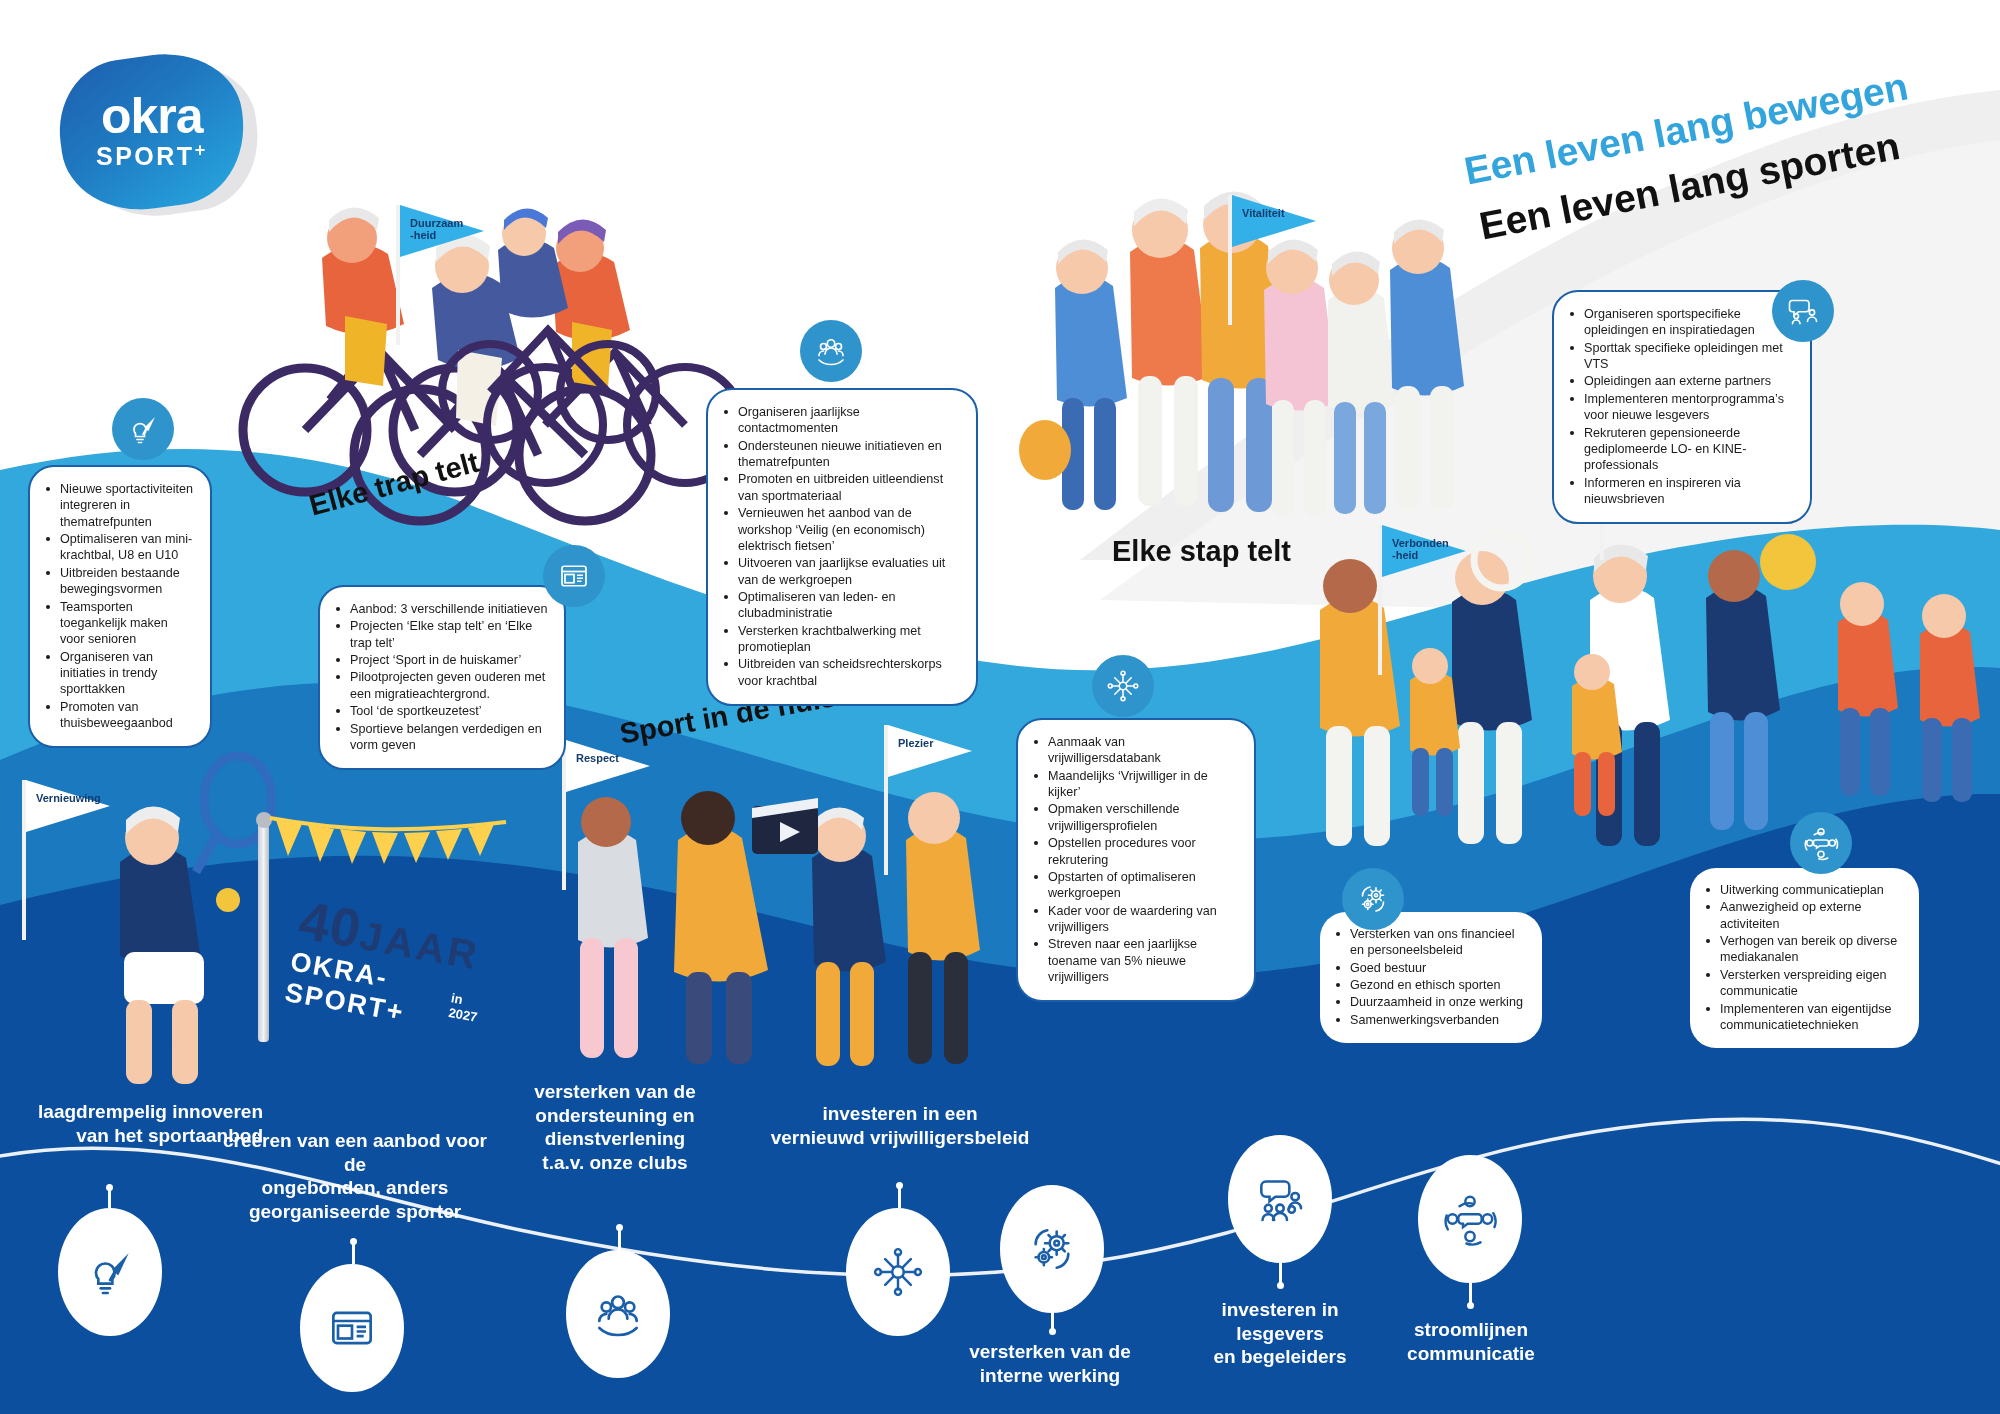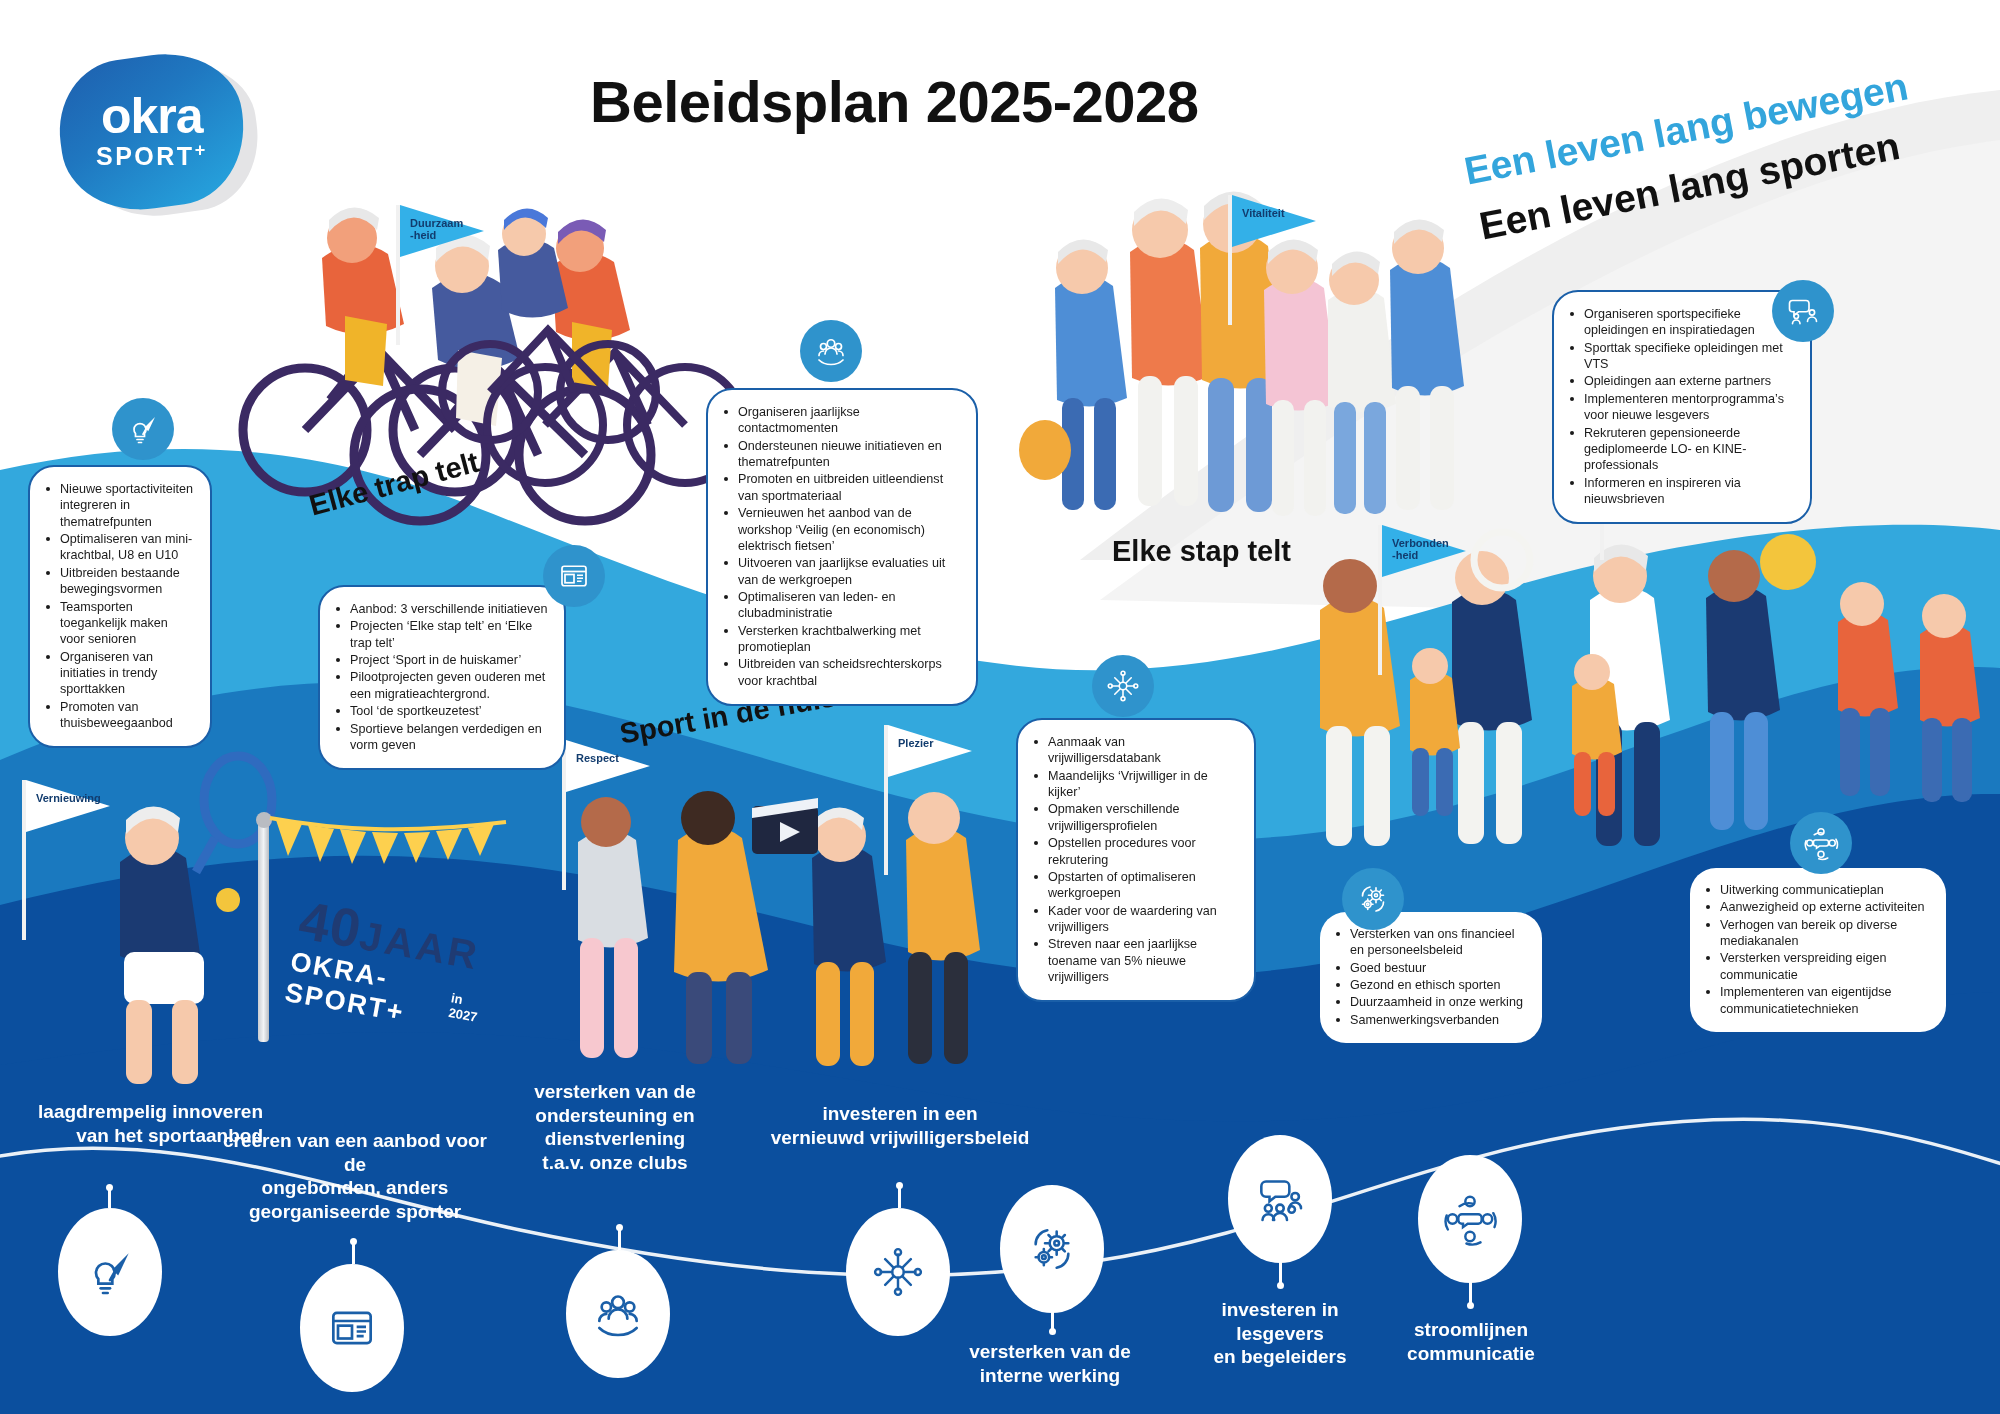--- a/index.html
+++ b/index.html
@@ -411,21 +411,20 @@
     <div class="logo-blob">
       <div class="logo-inner">
         <div class="logo-okra">okra</div>
         <div class="logo-sport">
           <span>SPORT</span><sup>+</sup>
         </div>
       </div>
     </div>
   </div>
 
-  <div class="title">Beleidsplan 2025-2028</div>
 
   <div class="headline headline-bewegen">Een leven lang bewegen</div>
   <div class="headline headline-sporten">Een leven lang sporten</div>
   <div class="curve-label lbl-trap">Elke trap telt</div>
   <div class="curve-label lbl-stap">Elke stap telt</div>
   <div class="curve-label lbl-huiskamer">Sport in de huiskamer</div>
 
   <div class="flag" style="left:396px; top:205px;">
     <div class="pole" style="height:140px;"></div>
     <div class="cloth"></div>
@@ -619,21 +618,21 @@
   <div class="badge" style="left:1790px; top:812px;">
     <svg viewBox="0 0 48 48" fill="none" stroke="#ffffff" stroke-width="2.1" stroke-linecap="round">
       <circle cx="24" cy="9" r="4"></circle>
         <circle cx="9" cy="24" r="4"></circle>
         <circle cx="39" cy="24" r="4"></circle>
         <circle cx="24" cy="39" r="4"></circle>
       <path d="M17 20h14a3 3 0 0 1 3 3v2a3 3 0 0 1-3 3H22l-4 3v-3h-1a3 3 0 0 1-3-3v-2a3 3 0 0 1 3-3z"></path>
       <path d="M15 13a14 14 0 0 1 12-2M44 19a14 14 0 0 1 1 12M33 44a14 14 0 0 1-12 1M5 33a14 14 0 0 1-1-12"></path>
     </svg>
   </div>
-  <div class="card noborder" style="left:1690px; top:868px; width:256px; border:none; box-shadow:none;">
+  <div class="card noborder" style="left:1690px; top:868px; width:229px; border:none; box-shadow:none;">
     <ul>
       <li>Uitwerking communicatieplan</li>
       <li>Aanwezigheid op externe activiteiten</li>
       <li>Verhogen van bereik op diverse mediakanalen</li>
       <li>Versterken verspreiding eigen communicatie</li>
       <li>Implementeren van eigentijdse communicatietechnieken</li>
     </ul>
   </div>
 
   <div class="journey">

